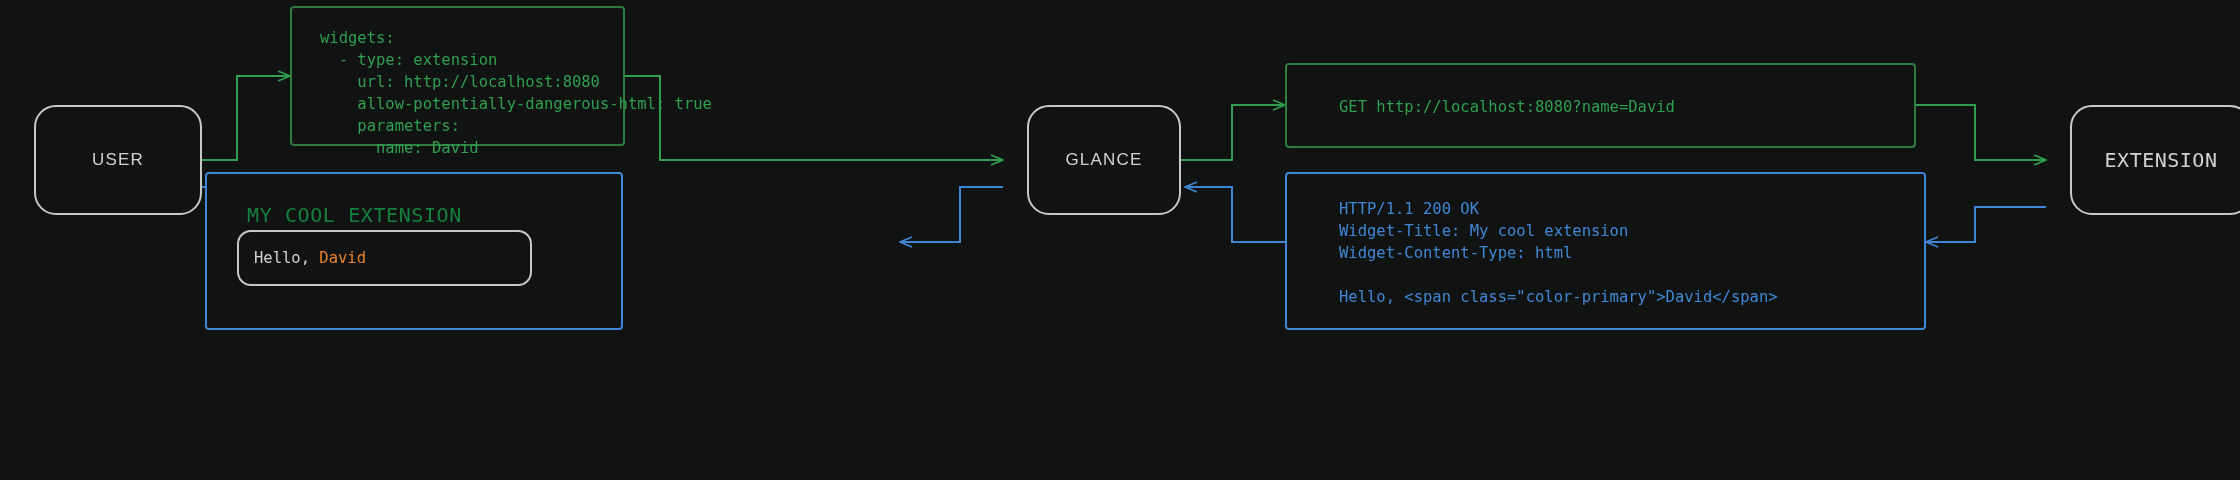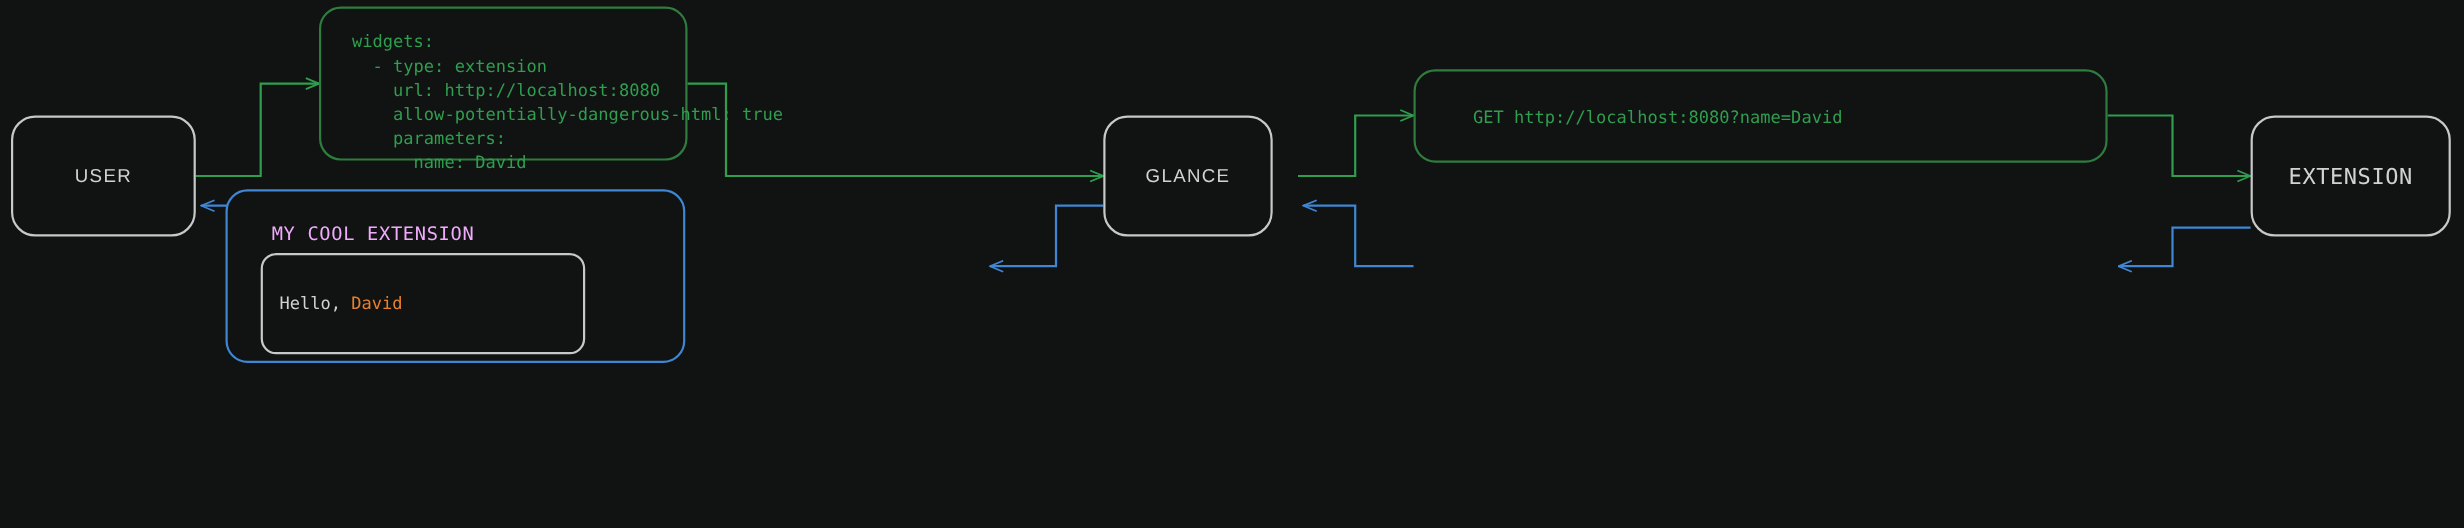--- a/index.html
+++ b/index.html
@@ -20,57 +20,58 @@
   .node {
     position: absolute;
     box-sizing: border-box;
     border: 2px solid #c8c8c8;
     border-radius: 22px;
     background: #111313;
     display: flex;
     align-items: center;
     justify-content: center;
     z-index: 5;
+    margin-left: 24px;
   }
   .node-label {
     color: #d2d2d2;
     font-size: 17px;
     letter-spacing: 1.2px;
     white-space: nowrap;
   }
   .node-label.sans { font-family: "Liberation Sans", sans-serif; }
   .node-label.mono { font-family: "DejaVu Sans Mono", monospace; font-size: 20px; letter-spacing: 0.5px; }
 
   
   .bubble {
     position: absolute;
     box-sizing: border-box;
-    border-radius: 20px;
+    border-radius: 4px;
     background: #111313;
     z-index: 5;
   }
   .bubble.green { border: 2px solid #2f7d3e; }
   .bubble.blue  { border: 2px solid #3f87d4; }
 
   .code {
     font-family: "DejaVu Sans Mono", monospace;
     font-size: 15.5px;
     line-height: 22px;
     white-space: pre;
     margin: 0;
   }
   .code.green { color: #2f9e4f; }
   .code.blue  { color: #3f87d4; }
 
   
   .widget-title {
     font-family: "DejaVu Sans Mono", monospace;
-    font-size: 17px;
+    font-size: 20px;
     letter-spacing: 0.6px;
-    color: #f0abfc;
+    color: #15803d;
     white-space: pre;
   }
   .widget-card {
     box-sizing: border-box;
     border: 2px solid #c8c8c8;
     border-radius: 14px;
     background: #111313;
     display: flex;
     align-items: center;
   }
@@ -148,31 +149,38 @@
     <pre class="code green" style="position:absolute; left:28px; top:19px;">widgets:
   - type: extension
     url: http://localhost:8080
     allow-potentially-dangerous-html: true
     parameters:
       name: David</pre>
   </div>
 
   <div class="bubble blue" style="left:205px; top:172px; width:418px; height:158px;">
     <div class="widget-title" style="position:absolute; left:40px; top:29px;">MY COOL EXTENSION</div>
-    <div class="widget-card" style="position:absolute; left:30px; top:56px; width:295px; height:92px;">
+    <div class="widget-card" style="position:absolute; left:30px; top:56px; width:295px; height:56px;">
       <div class="widget-body" style="padding-left:15px;"><span>Hello, </span><span class="accent">David</span></div>
     </div>
   </div>
 
   <div class="node" style="left:1003px; top:105px; width:154px; height:110px;">
     <span class="node-label sans">GLANCE</span>
   </div>
 
   <div class="bubble green" style="left:1285px; top:63px; width:631px; height:85px;">
     <pre class="code green" style="position:absolute; left:52px; top:31px;">GET http://localhost:8080?name=David</pre>
   </div>
 
+  <div class="bubble blue" style="left:1285px; top:172px; width:641px; height:158px;">
+    <pre class="code blue" style="position:absolute; left:52px; top:24px;">HTTP/1.1 200 OK
+Widget-Title: My cool extension
+Widget-Content-Type: html
+
+Hello, &lt;span class="color-primary"&gt;David&lt;/span&gt;</pre>
+  </div>
 
   <div class="node" style="left:2046px; top:105px; width:182px; height:110px;">
     <span class="node-label mono">EXTENSION</span>
   </div>
 
 </div>
 
 </body></html>

